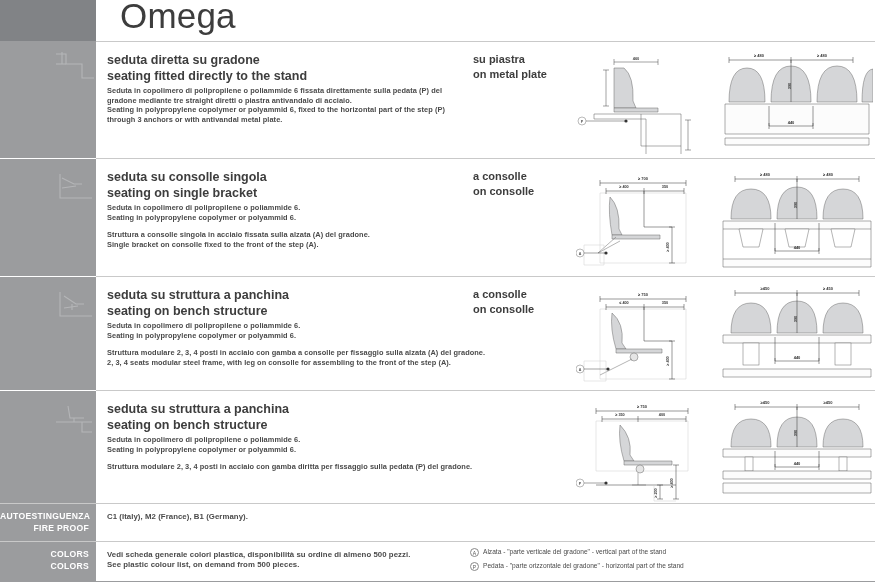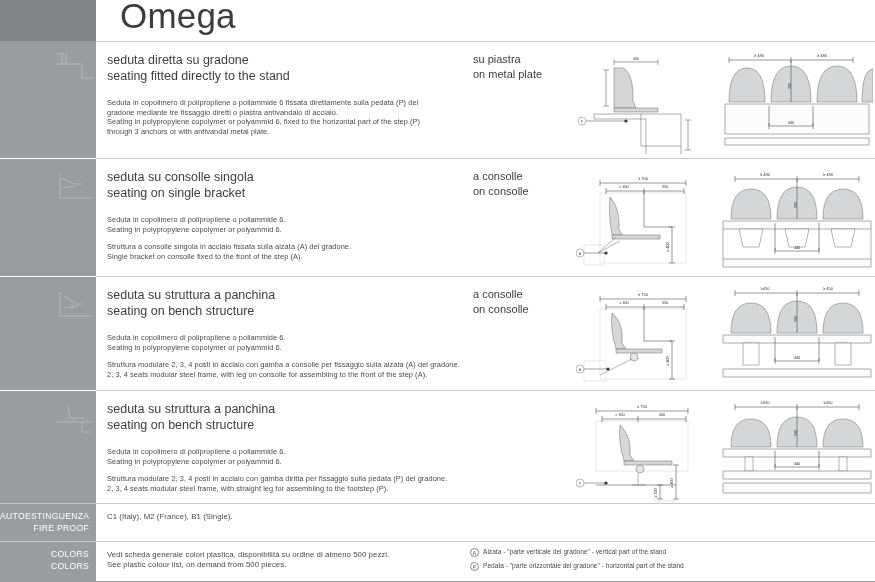--- a/index.html
+++ b/index.html
@@ -38,30 +38,31 @@
     position: absolute; left: 11px; top: -4px;
     font-size: 35px; font-weight: 400; color: #3d3d3d;
     letter-spacing: 0.2px;
   }
 
   
   .row {
     position: absolute; left: 96px; right: 0;
     background: #fff;
     border-top: 1px solid #c9c9c9;
+    font-weight: bold;
   }
   .row-inner { position: relative; width: 779px; height: 100%; }
 
   .col-desc {
     position: absolute; left: 11px; top: 10px; width: 360px;
   }
   .hdg-it, .hdg-en {
     font-size: 12.5px; color: #3d3d3d; line-height: 16px; white-space: nowrap;
   }
-  .body-block { margin-top: 14px; }
+  .body-block { margin-top: 2px; }
   .body-line {
     font-size: 7.4px; color: #4a4a4a; line-height: 9.6px;
     letter-spacing: 0.06px; white-space: nowrap;
   }
   .body-gap { height: 8px; }
 
   .col-mount {
     position: absolute; left: 377px; top: 10px; width: 105px;
   }
   .mount-it, .mount-en {
@@ -72,20 +73,21 @@
   .col-front { position: absolute; left: 625px; top: 4px; width: 154px; height: 100%; }
   .col-side svg, .col-front svg { display: block; }
 
   
   .rail-icon { position: absolute; left: 52px; width: 44px; }
 
   
   .frow {
     position: absolute; left: 0; right: 0;
     border-top: 1px solid #c9c9c9;
+    font-weight: bold;
   }
   .frow .label {
     position: absolute; left: 0; top: 0; width: 96px; height: 100%;
     background: #9b9c9e; color: #ffffff;
     text-align: right; padding: 7px 7px 0 0;
     font-size: 8.6px; line-height: 11.5px; letter-spacing: 0.3px;
   }
   .frow .val {
     position: absolute; left: 96px; right: 0; top: 0; height: 100%;
     background: #fff; padding: 8px 0 0 11px;
@@ -124,21 +126,21 @@
     <div class="page-title">Omega</div>
   </div>
 
   <div class="row" style="top:41px;height:117px;">
     <div class="row-inner">
       <div class="col-desc">
         <div class="hdg-it">seduta diretta su gradone</div>
         <div class="hdg-en">seating fitted directly to the stand</div>
         <div class="body-block">
           <div class="body-line">Seduta in copolimero di polipropilene o poliammide 6 fissata direttamente sulla pedata (P) del</div>
-          <div class="body-line">gradone mediante tre fissaggio diretti o piastra antivandalo di acciaio.</div>
+          <div class="body-line">gradone mediante tre straight diretti o piastra antivandalo di acciaio.</div>
           <div class="body-line">Seating in polypropylene copolymer or polyammid 6, fixed to the horizontal part of the step (P)</div>
           <div class="body-line">through 3 anchors or with antivandal metal plate.</div>
         </div>
       </div>
       <div class="col-mount">
         <div class="mount-it">su piastra</div>
         <div class="mount-en">on metal plate</div>
       </div>
 
       <div class="col-side">
@@ -378,21 +380,20 @@
   <div class="row" style="top:390px;height:113px;">
     <div class="row-inner">
       <div class="col-desc">
         <div class="hdg-it">seduta su struttura a panchina</div>
         <div class="hdg-en">seating on bench structure</div>
         <div class="body-block">
           <div class="body-line">Seduta in copolimero di polipropilene o poliammide 6.</div>
           <div class="body-line">Seating in polypropylene copolymer or polyammid 6.</div>
           <div class="body-gap"></div>
           <div class="body-line">Struttura modulare 2, 3, 4 posti in acciaio con gamba diritta per fissaggio sulla pedata (P) del gradone.</div>
-          <div class="body-line">2, 3, 4 seats modular steel frame, with straight leg for assembling to the footstep (P).</div>
         </div>
       </div>
 
       <div class="col-side">
         <svg width="145" height="110" viewBox="0 0 145 110">
           <g stroke="#5a5a5a" stroke-width="0.5" fill="none">
             <path d="M20 26 L112 26 L112 76 L20 76 Z" stroke="#cfcfcf"></path>
             <path d="M44 30 Q56 42 54 60 L58 66 L48 66 Q42 46 44 30 Z" fill="#d5d6d8" stroke="#6a6a6a"></path>
             <path d="M48 66 L96 66 L96 70 L48 70 Z" fill="#d5d6d8" stroke="#6a6a6a"></path>
             <circle cx="64" cy="74" r="4" fill="#e5e5e5" stroke="#6a6a6a"></circle>
@@ -457,21 +458,21 @@
       </g>
     </svg>
   </div>
 
   <div class="frow" style="top:503px;height:38px;">
     <div class="label">
       <div>AUTOESTINGUENZA</div>
       <div>FIRE PROOF</div>
     </div>
     <div class="val">
-      <div class="body-line">C1 (Italy), M2 (France), B1 (Single).</div>
+      <div class="body-line">C1 (Italy), M2 (France), B1 (Germany).</div>
     </div>
   </div>
 
   <div class="frow" style="top:541px;height:41px;">
     <div class="label">
       <div>COLORS</div>
       <div>COLORS</div>
     </div>
     <div class="val">
       <div class="body-line">Vedi scheda generale colori plastica, disponibilità su ordine di almeno 500 pezzi.</div>

